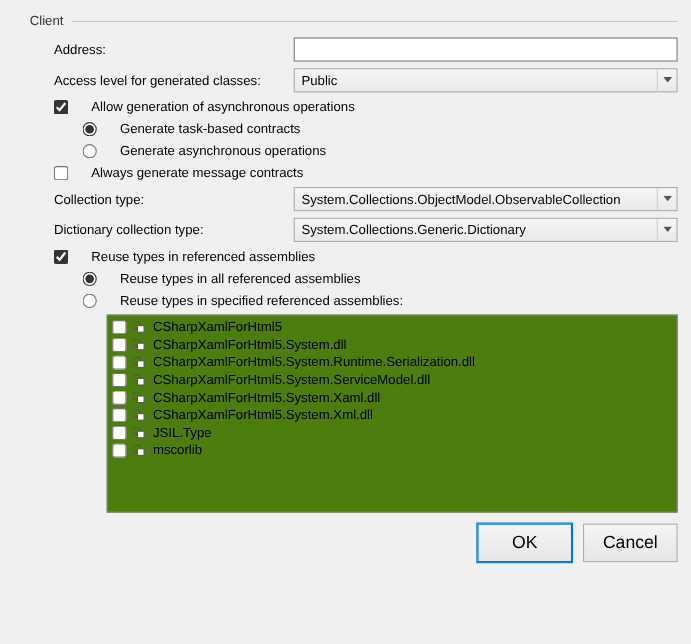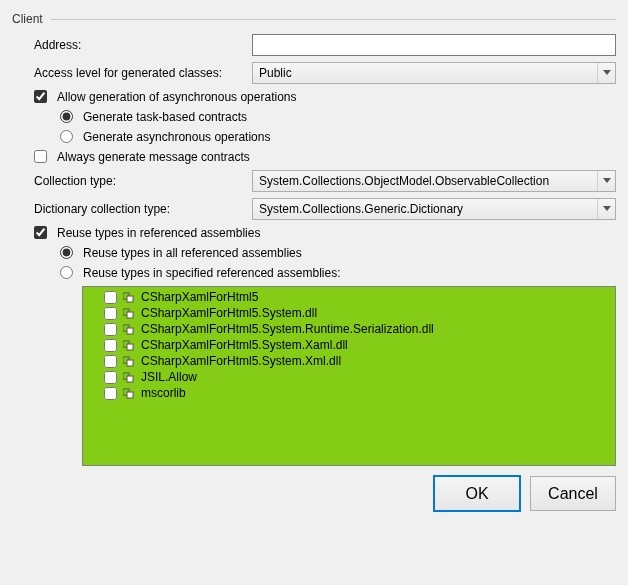--- a/index.html
+++ b/index.html
@@ -4,21 +4,21 @@
 <style>
   * { box-sizing: border-box; }
   html, body {
     margin: 0; padding: 0;
     font-family: "Segoe UI", Tahoma, sans-serif;
     font-size: 12px;
     background: #f0f0f0;
     color: #000;
     width: 628px;
   }
-  .dialog { padding: 8px 12px 10px 12px; }
+  .dialog { padding: 8px 12px 10px 12px; margin-left: 15px; }
   .group-header {
     display: flex; align-items: center;
     margin: 4px 0 8px 0;
     color: #333;
   }
   .group-header .gh-label { margin-right: 8px; white-space: nowrap; }
   .group-header .gh-line { flex: 1; height: 1px; background: #c8c8c8; }
   .row { display: flex; align-items: center; margin: 6px 0; }
   .row-indent { padding-left: 22px; }
   .row-indent2 { padding-left: 48px; }
@@ -40,34 +40,34 @@
     padding: 0 36px 0 6px;
     cursor: default;
   }
   .combo .arrow {
     position: absolute; right: 0; top: 0; bottom: 0; width: 18px;
     display: flex; align-items: center; justify-content: center;
     border-left: 1px solid #d0d0d0;
   }
   .combo .arrow svg { width: 8px; height: 6px; }
   label.cb, label.rb {
-    display: flex; align-items: flex-start; gap: 10px;
+    display: flex; align-items: center; gap: 21px;
     cursor: default;
   }
   input[type=checkbox], input[type=radio] {
     width: 13px; height: 13px; margin: 0;
     accent-color: #333;
   }
   .listbox {
     margin-left: 70px; margin-right: 0;
     height: 180px;
     border: 1px solid #828282;
-    background: #84cc16;
+    background: #4d7c0f;
     overflow-y: scroll;
-    padding: 2px 19px;
+    padding: 2px 2px;
   }
   .listbox .li-row {
     display: flex; align-items: center; gap: 4px;
     padding: 1px 2px;
     white-space: nowrap;
   }
   .li-row input[type=checkbox] { margin-right: 2px; }
   .li-icon { width: 14px; height: 12px; display: inline-flex; align-items: center; justify-content: center; }
   .li-icon svg { width: 14px; height: 12px; }
   .buttons {
@@ -218,41 +218,51 @@
         <span>CSharpXamlForHtml5.System.Runtime.Serialization.dll</span>
       </div>
       <div class="li-row">
         <input type="checkbox" style="">
         <span class="li-icon">
           <svg viewBox="0 0 14 12">
             <rect x="0" y="2" width="6" height="6" fill="none" stroke="#555" stroke-width="1"></rect>
             <rect x="4" y="5" width="6" height="6" fill="#fff" stroke="#555" stroke-width="1"></rect>
           </svg>
         </span>
+        <span>CSharpXamlForHtml5.System.ServiceModel.dll</span>
+      </div>
+      <div class="li-row">
+        <input type="checkbox" style="">
+        <span class="li-icon">
+          <svg viewBox="0 0 14 12">
+            <rect x="0" y="2" width="6" height="6" fill="none" stroke="#555" stroke-width="1"></rect>
+            <rect x="4" y="5" width="6" height="6" fill="#fff" stroke="#555" stroke-width="1"></rect>
+          </svg>
+        </span>
         <span>CSharpXamlForHtml5.System.Xaml.dll</span>
       </div>
       <div class="li-row">
         <input type="checkbox" style="">
         <span class="li-icon">
           <svg viewBox="0 0 14 12">
             <rect x="0" y="2" width="6" height="6" fill="none" stroke="#555" stroke-width="1"></rect>
             <rect x="4" y="5" width="6" height="6" fill="#fff" stroke="#555" stroke-width="1"></rect>
           </svg>
         </span>
         <span>CSharpXamlForHtml5.System.Xml.dll</span>
       </div>
       <div class="li-row">
         <input type="checkbox" style="">
         <span class="li-icon">
           <svg viewBox="0 0 14 12">
             <rect x="0" y="2" width="6" height="6" fill="none" stroke="#555" stroke-width="1"></rect>
             <rect x="4" y="5" width="6" height="6" fill="#fff" stroke="#555" stroke-width="1"></rect>
           </svg>
         </span>
-        <span>JSIL.Allow</span>
+        <span>JSIL.Type</span>
       </div>
       <div class="li-row">
         <input type="checkbox" style="">
         <span class="li-icon">
           <svg viewBox="0 0 14 12">
             <rect x="0" y="2" width="6" height="6" fill="none" stroke="#555" stroke-width="1"></rect>
             <rect x="4" y="5" width="6" height="6" fill="#fff" stroke="#555" stroke-width="1"></rect>
           </svg>
         </span>
         <span>mscorlib</span>

